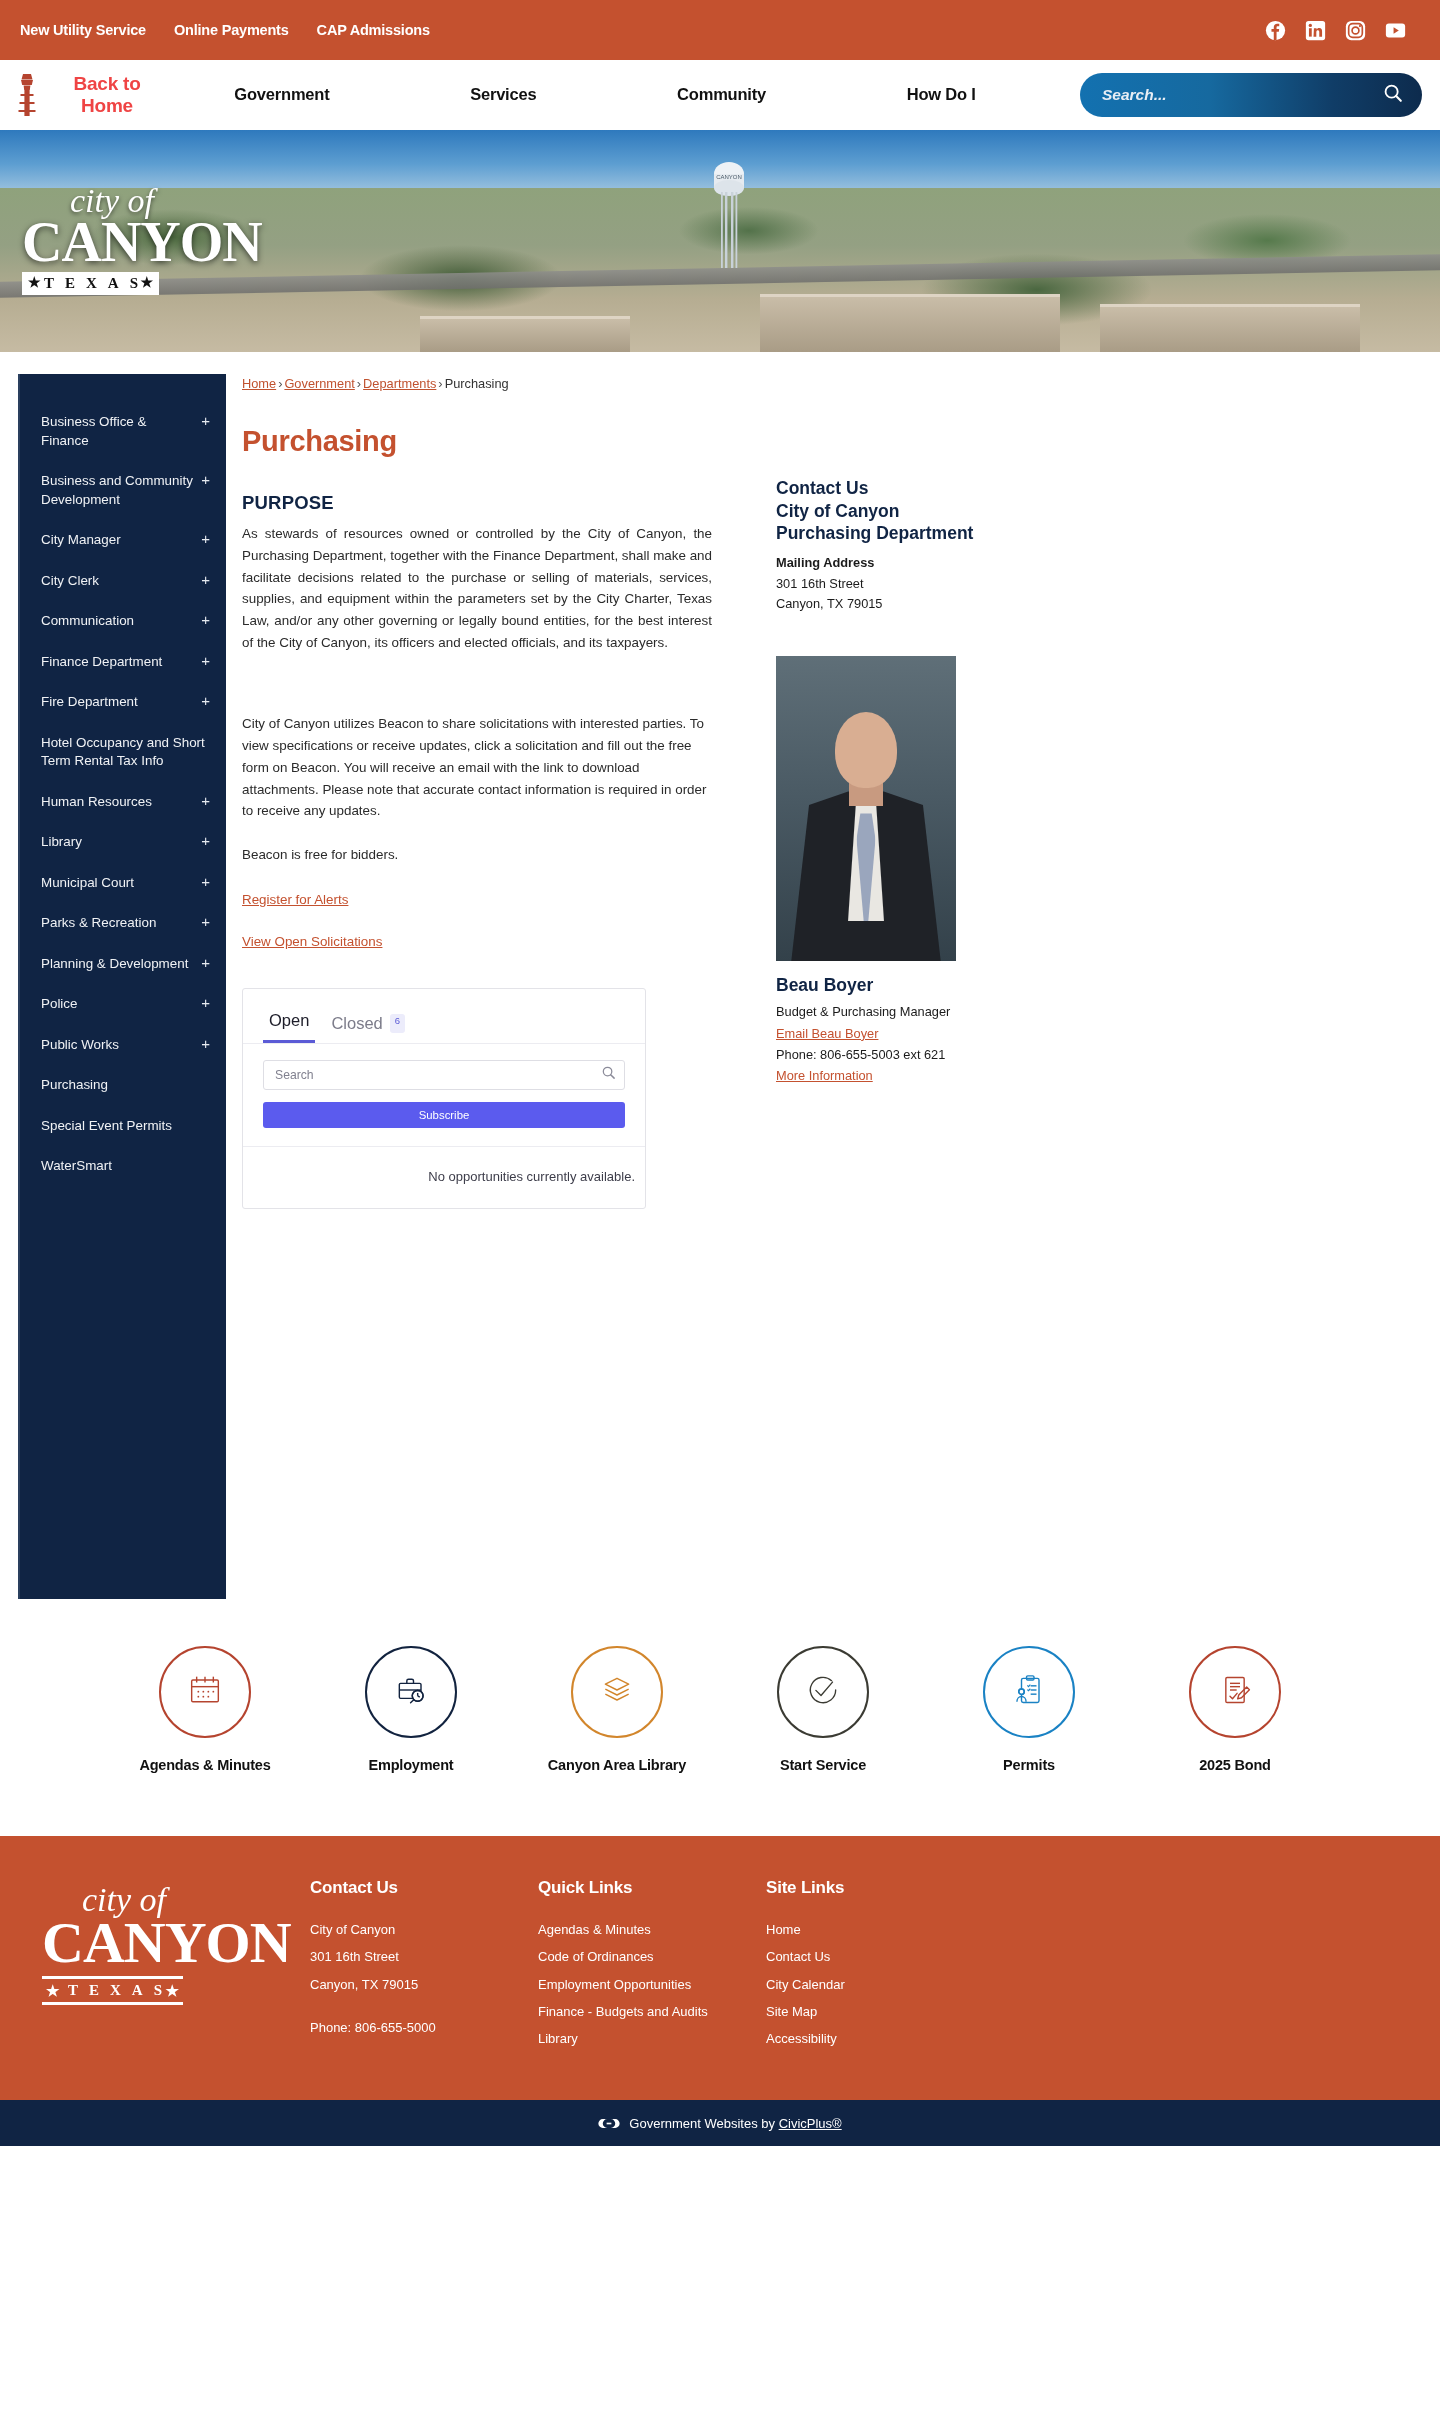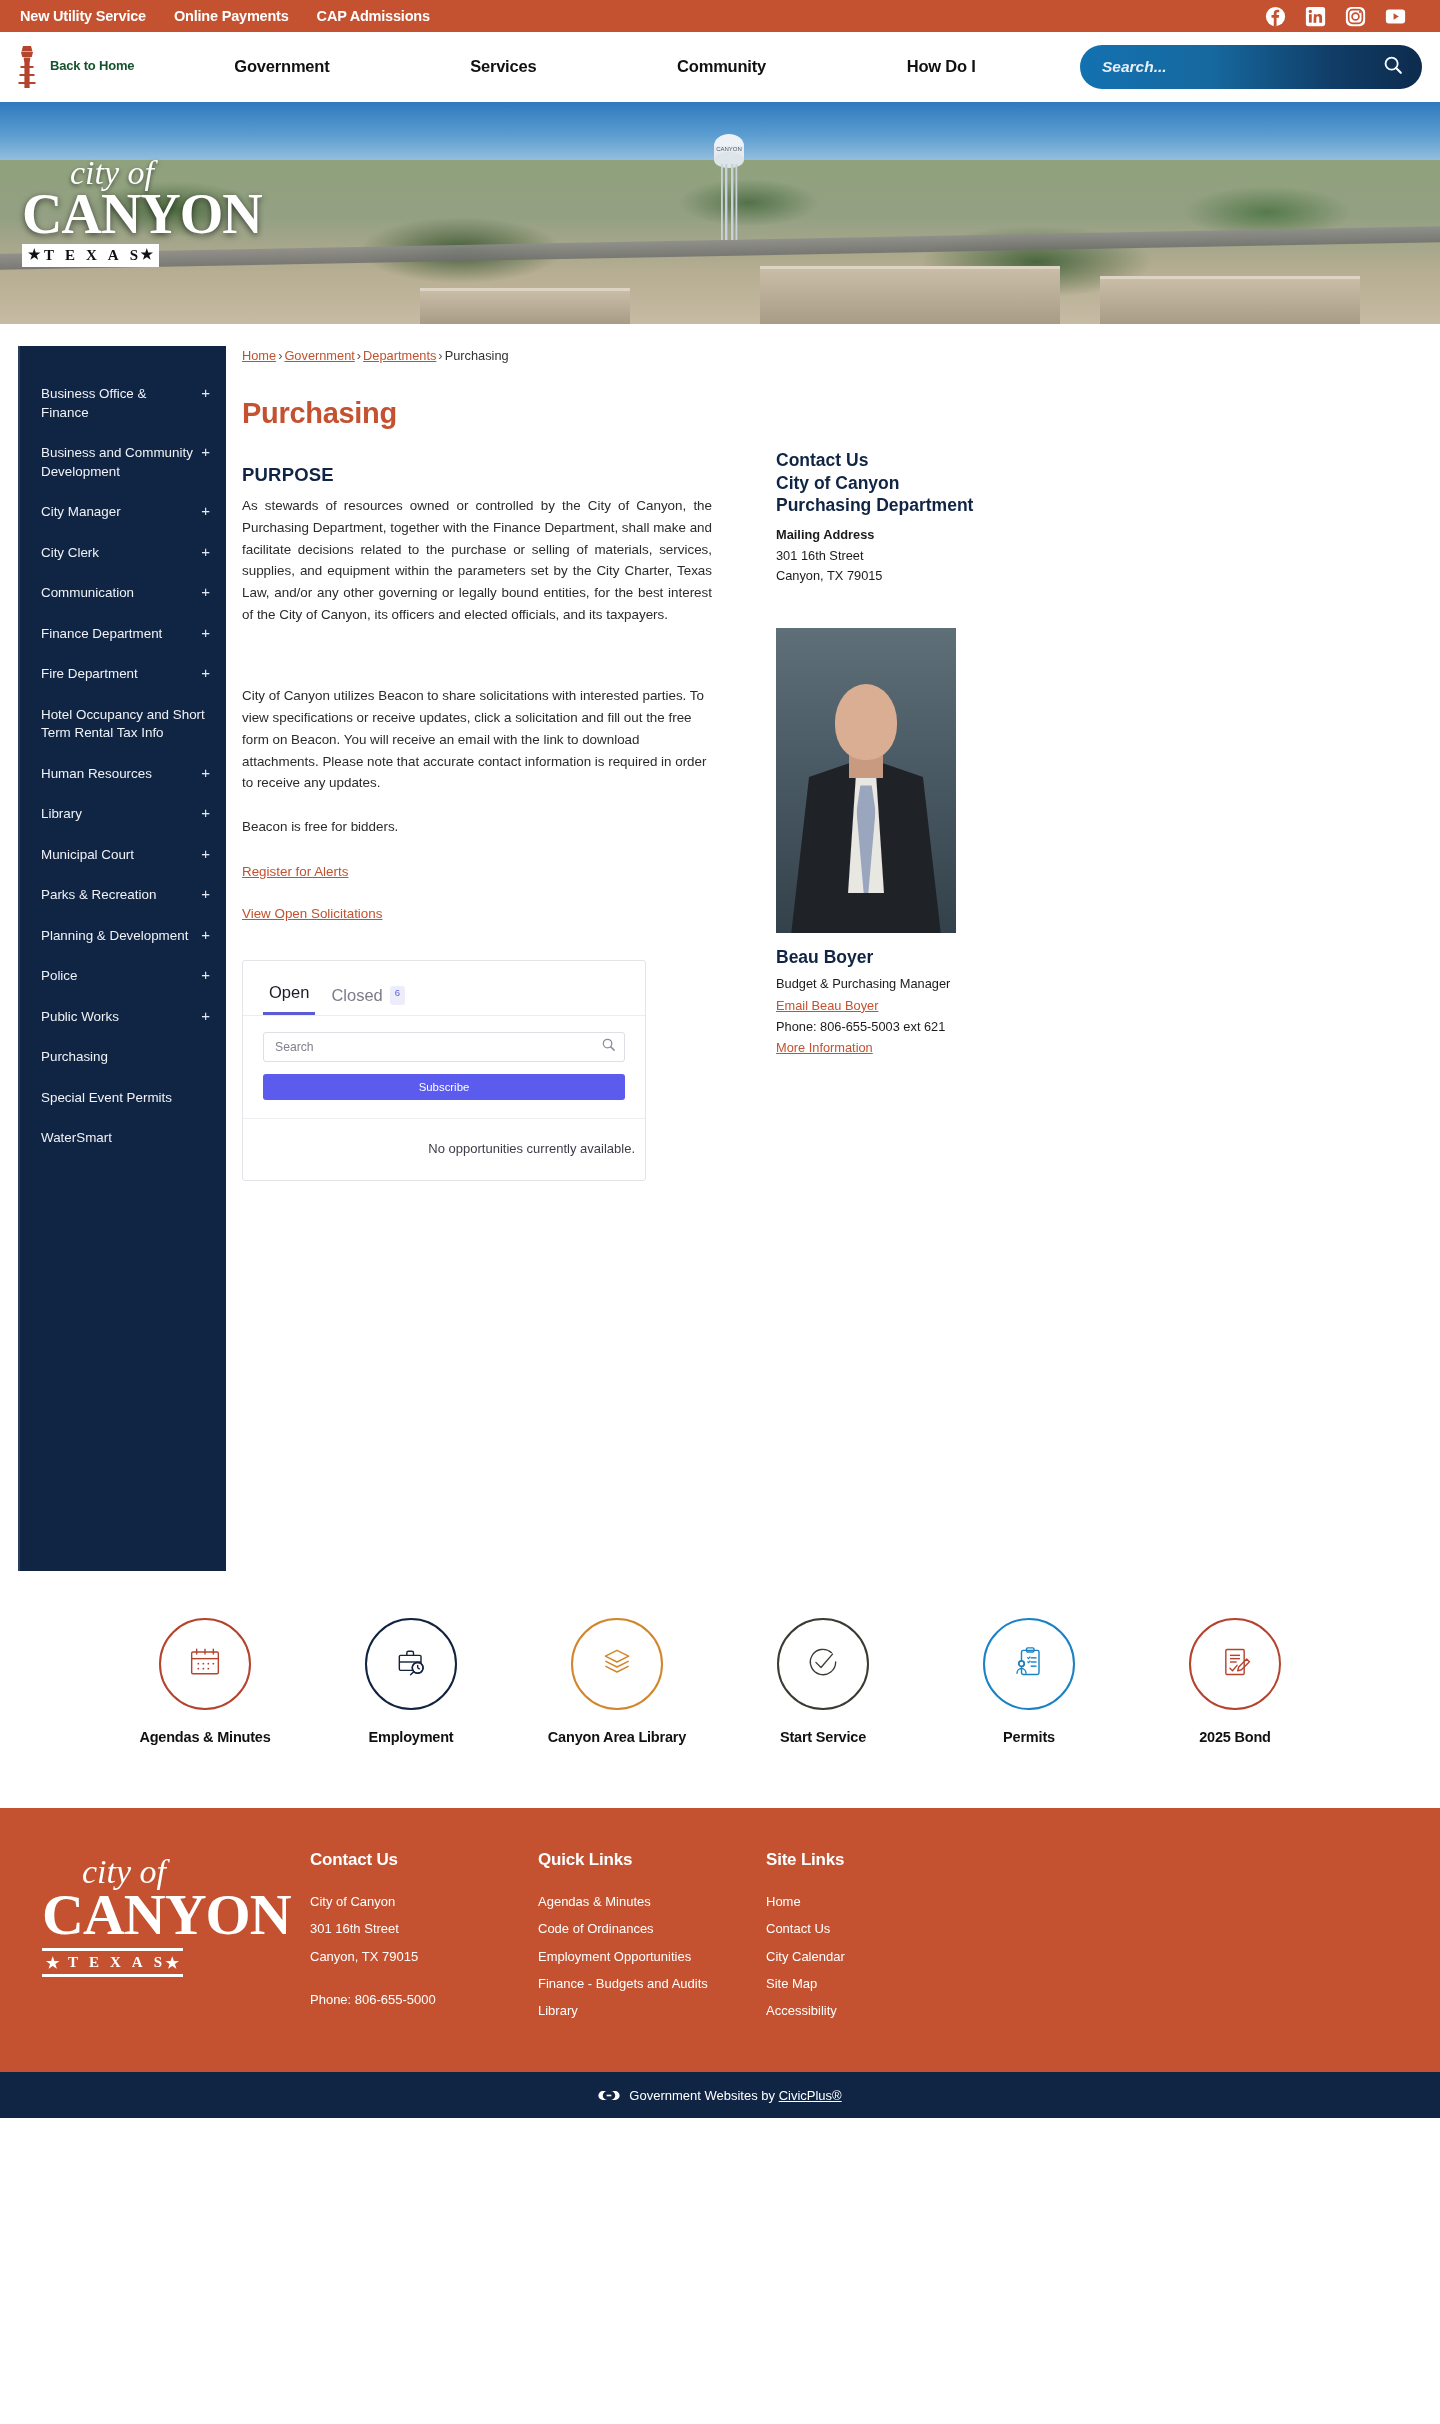--- a/index.html
+++ b/index.html
@@ -8,21 +8,21 @@
     width: 1440px;
     font-family: "Liberation Sans", sans-serif;
     background: #ffffff;
     color: #1b1b1b;
   }
   body { width: 1440px; overflow-x: hidden; }
 
   
   .utility-bar {
     background: #c4512f;
-    height: 32px;
+    height: 60px;
     display: flex;
     align-items: center;
     padding: 0 34px 0 20px;
     position: relative;
   }
   .utility-links { display: flex; align-items: center; gap: 28px; }
   .utility-links a {
     color: #ffffff;
     font-size: 14.5px;
     font-weight: bold;
@@ -46,22 +46,22 @@
     padding: 0 18px 0 14px;
     border-bottom: 1px solid #ffffff;
   }
   .brand {
     display: flex; align-items: center; gap: 10px;
     width: 150px; flex: none;
     text-decoration: none;
   }
   .brand-logo { width: 26px; height: 46px; flex: none; }
   .brand-text {
-    font-size: 13px; font-weight: bold; color: #14532d;
-    line-height: 1.12; letter-spacing: -0.2px;
+    font-size: 19px; font-weight: bold; color: #ef4444;
+    line-height: 1.12; letter-spacing: -0.2px; text-align: center;
   }
   .nav-items { display: flex; align-items: center; flex: 1; justify-content: space-around; padding: 0 34px 0 0; }
   .nav-items a {
     font-size: 16.5px; font-weight: bold; color: #111111;
     text-decoration: none; letter-spacing: -0.2px; white-space: nowrap;
   }
   .search-wrap {
     width: 342px; height: 44px; flex: none;
     border-radius: 22px;
     background: linear-gradient(90deg, #1371b0 0%, #16699f 38%, #103d67 74%, #0d2b4d 100%);

